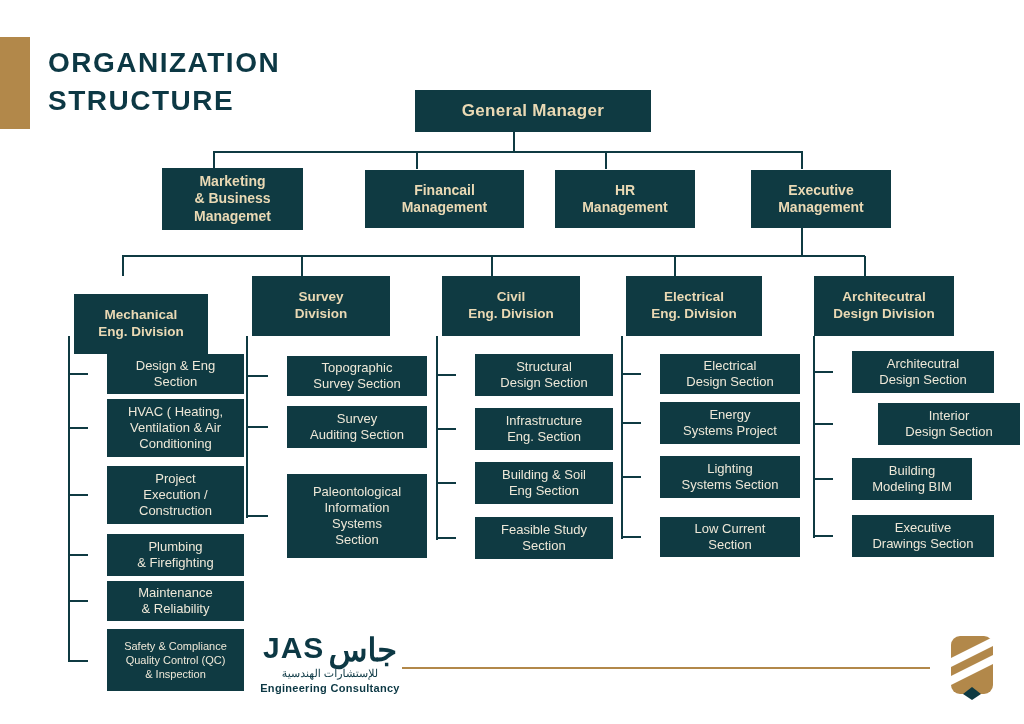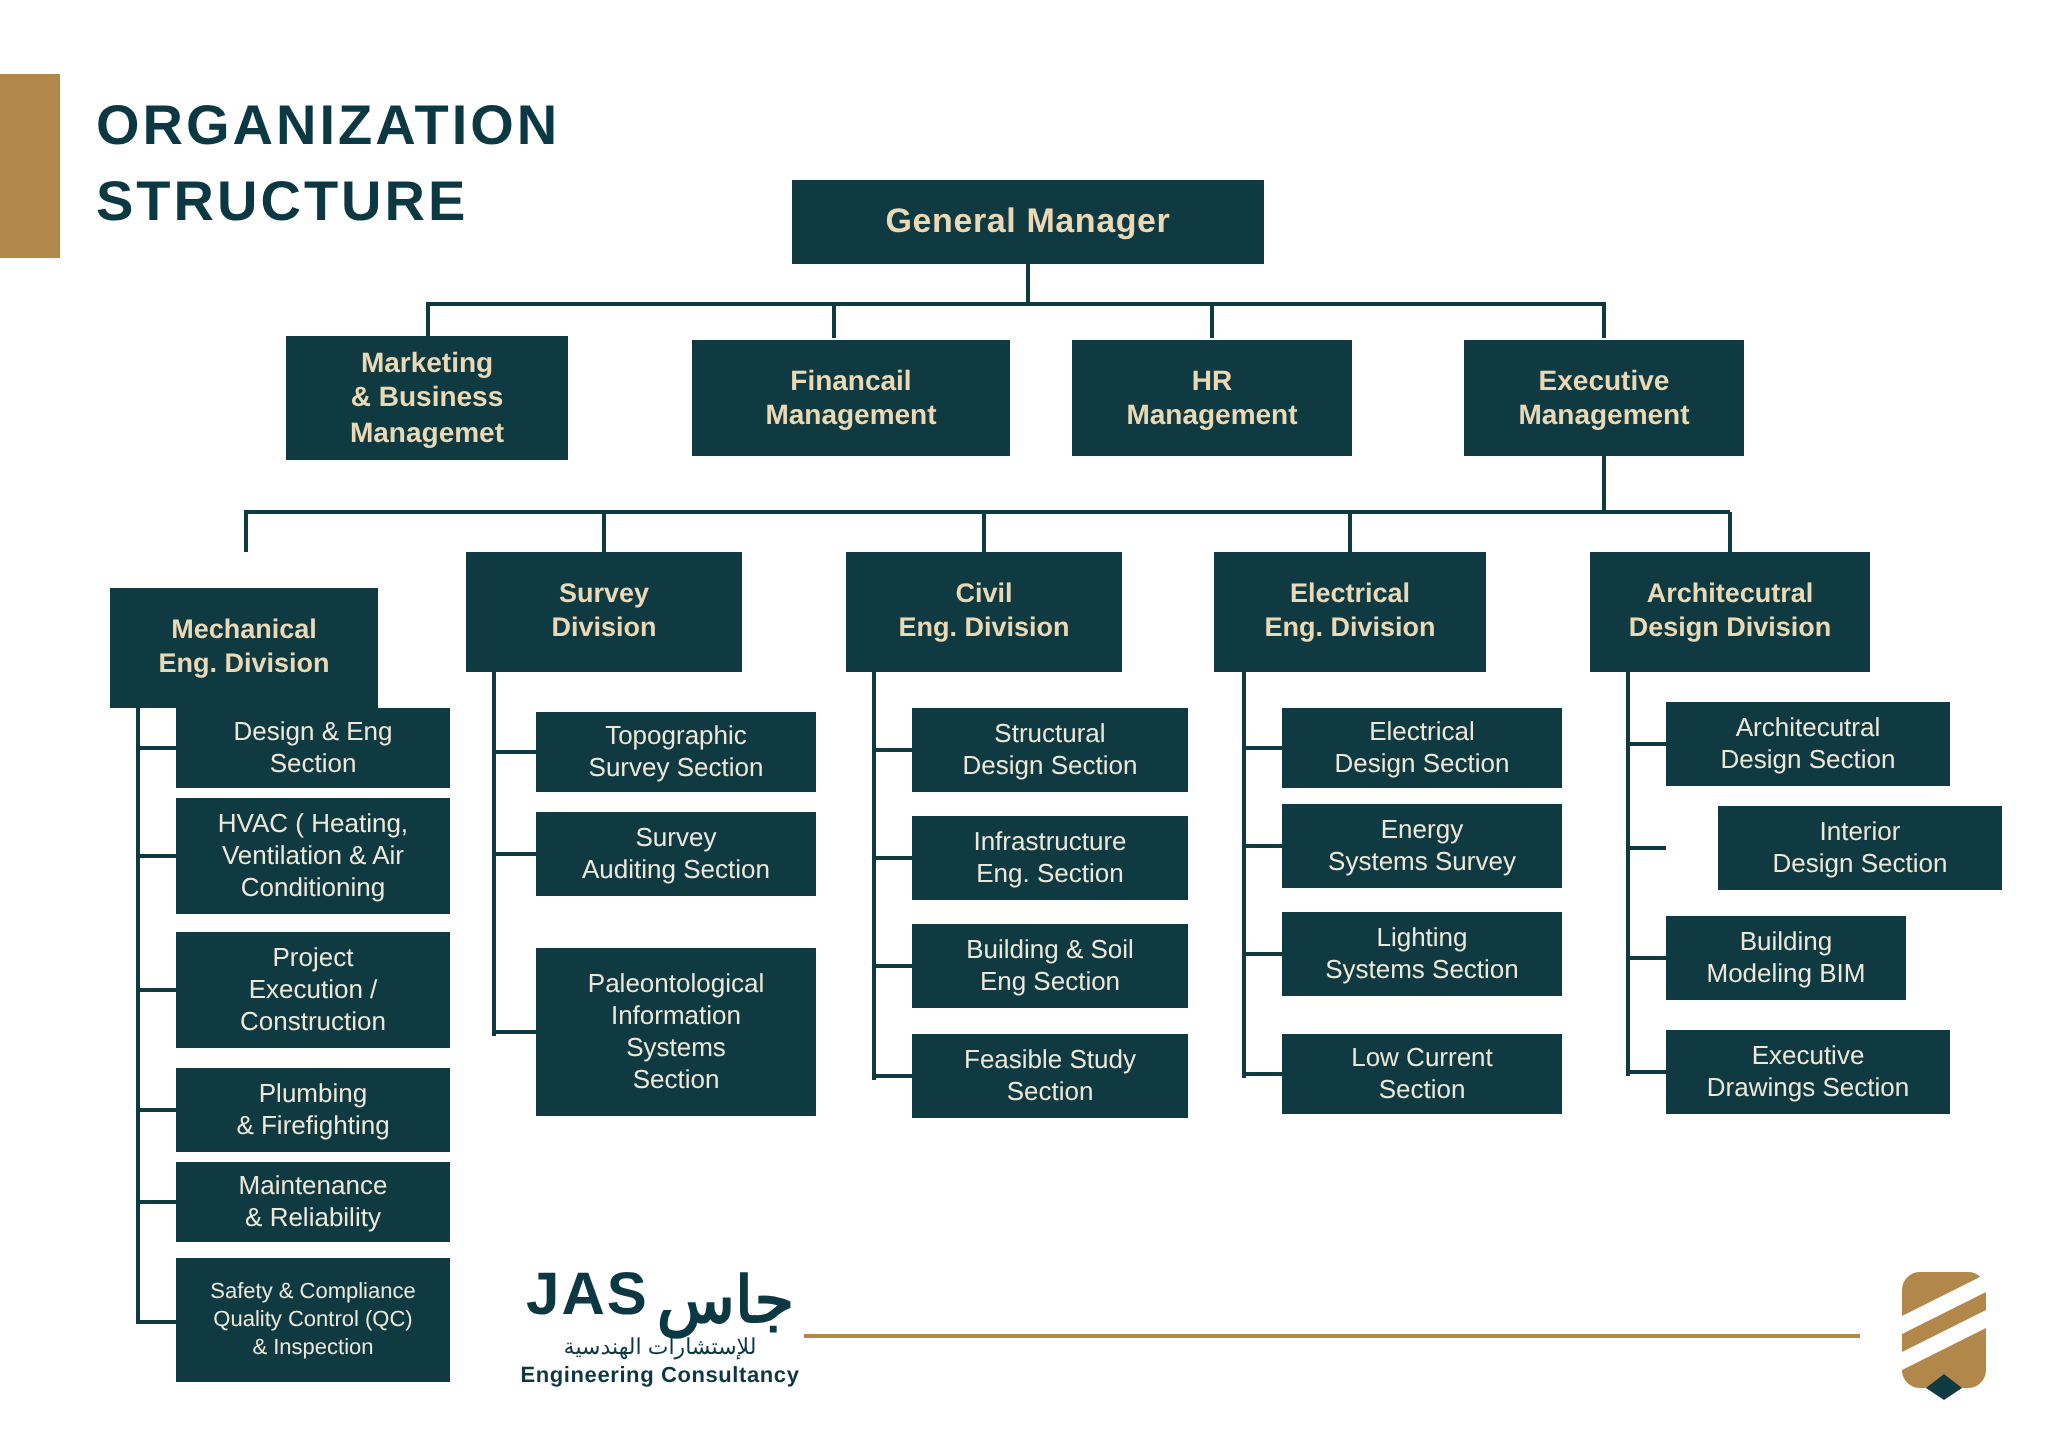--- a/index.html
+++ b/index.html
@@ -17,20 +17,21 @@
   .accent-bar{position:absolute;left:0;top:37px;width:30px;height:92px;background:var(--gold);}
   .page-title{
     position:absolute;left:48px;top:44px;color:#0c3844;font-weight:bold;
     font-size:28px;letter-spacing:1.5px;line-height:1.35;
   }
   .box{
     position:absolute;background:var(--teal);color:var(--cream-head);
     display:flex;align-items:center;justify-content:center;text-align:center;
     white-space:pre-line;font-weight:bold;box-sizing:border-box;padding:2px 4px;
     line-height:1.25;
+    margin-left:19px;
   }
   .gm{font-size:17px;letter-spacing:.3px;}
   .mgmt{font-size:14px;}
   .division{font-size:13.5px;}
   .section{font-weight:normal;font-size:13px;color:var(--cream-body);}
   .section.small{font-size:11px;line-height:1.3;}
   .vline,.hline{position:absolute;background:var(--teal);}
   .vline{width:2px;}
   .hline{height:2px;}
   .brand{
@@ -155,21 +156,21 @@
   <div class="box section" style="left:456px;top:408px;width:138px;height:42px">Infrastructure
 Eng. Section</div>
   <div class="box section" style="left:456px;top:462px;width:138px;height:42px">Building &amp; Soil
 Eng Section</div>
   <div class="box section" style="left:456px;top:517px;width:138px;height:42px">Feasible Study
 Section</div>
 
   <div class="box section" style="left:641px;top:354px;width:140px;height:40px">Electrical
 Design Section</div>
   <div class="box section" style="left:641px;top:402px;width:140px;height:42px">Energy
-Systems Survey</div>
+Systems Project</div>
   <div class="box section" style="left:641px;top:456px;width:140px;height:42px">Lighting
 Systems Section</div>
   <div class="box section" style="left:641px;top:517px;width:140px;height:40px">Low Current
 Section</div>
 
   <div class="box section" style="left:833px;top:351px;width:142px;height:42px">Architecutral
 Design Section</div>
   <div class="box section" style="left:859px;top:403px;width:142px;height:42px">Interior
 Design Section</div>
   <div class="box section" style="left:833px;top:458px;width:120px;height:42px">Building

